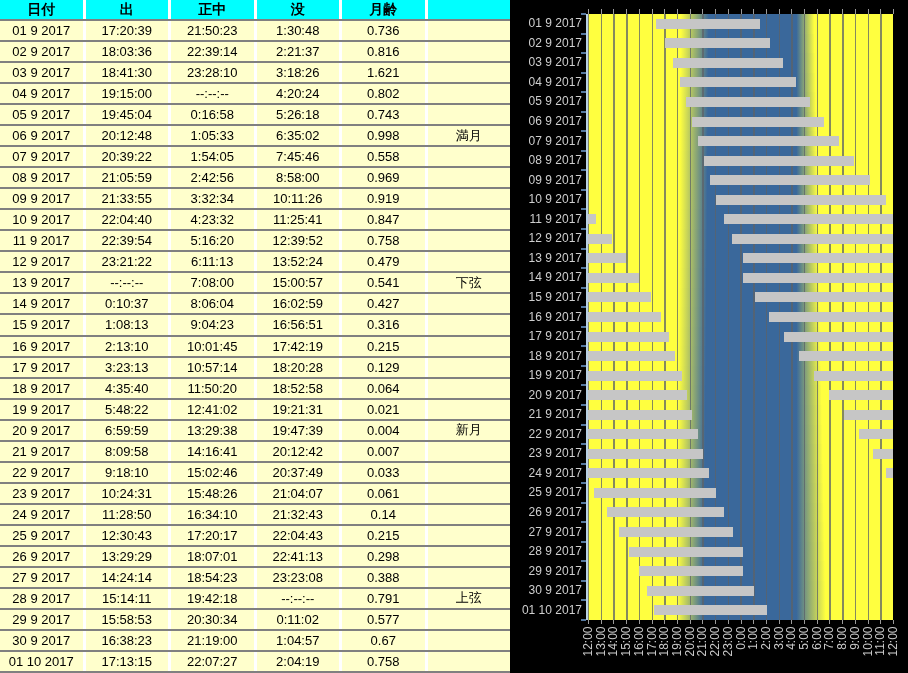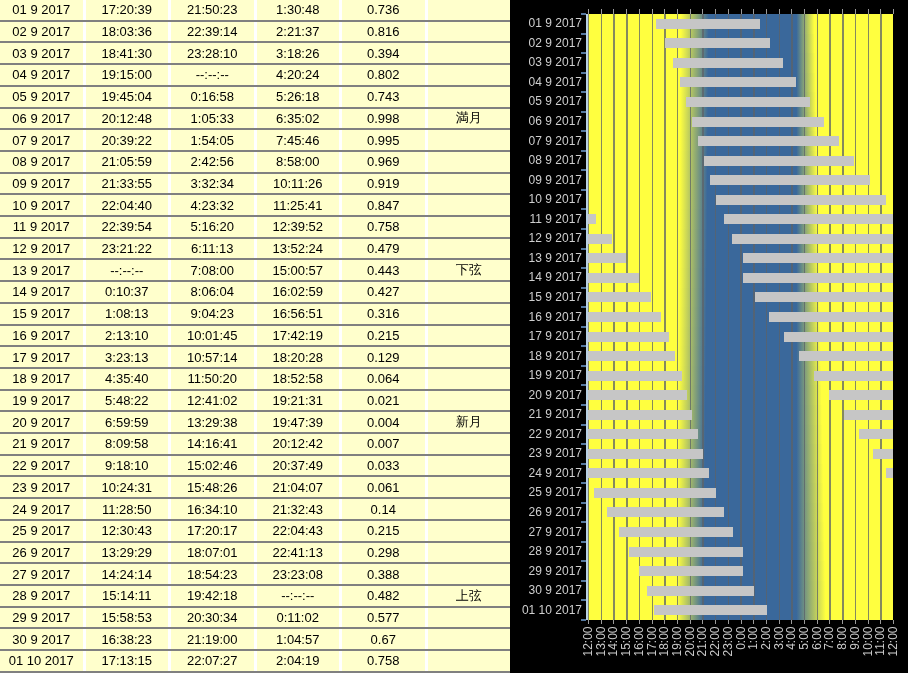--- a/index.html
+++ b/index.html
@@ -30,20 +30,28 @@
      font-size:12px;color:#cfcfcf;line-height:13px;}
   .x-label{position:absolute;width:44px;height:13px;line-height:13px;font-size:12px;
      color:#c8c8c8;text-align:right;transform:rotate(-90deg);}
 </style>
 </head>
 <body>
 
 <div class="app">
 
   <div class="moon-table">
+    <div class="t-row t-head">
+      <div class="t-cell">日付</div>
+      <div class="t-cell">出</div>
+      <div class="t-cell">正中</div>
+      <div class="t-cell">没</div>
+      <div class="t-cell">月齢</div>
+      <div class="t-cell"></div>
+    </div>
 
   <div class="t-row">
         <div class="t-cell">01 9 2017</div>
         <div class="t-cell">17:20:39</div>
         <div class="t-cell">21:50:23</div>
         <div class="t-cell">1:30:48</div>
         <div class="t-cell">0.736</div>
         <div class="t-cell"></div>
       </div>
       <div class="t-row">
@@ -52,21 +60,21 @@
         <div class="t-cell">22:39:14</div>
         <div class="t-cell">2:21:37</div>
         <div class="t-cell">0.816</div>
         <div class="t-cell"></div>
       </div>
       <div class="t-row">
         <div class="t-cell">03 9 2017</div>
         <div class="t-cell">18:41:30</div>
         <div class="t-cell">23:28:10</div>
         <div class="t-cell">3:18:26</div>
-        <div class="t-cell">0.394</div>
+        <div class="t-cell">1.621</div>
         <div class="t-cell"></div>
       </div>
       <div class="t-row">
         <div class="t-cell">04 9 2017</div>
         <div class="t-cell">19:15:00</div>
         <div class="t-cell">--:--:--</div>
         <div class="t-cell">4:20:24</div>
         <div class="t-cell">0.802</div>
         <div class="t-cell"></div>
       </div>
@@ -84,21 +92,21 @@
         <div class="t-cell">1:05:33</div>
         <div class="t-cell">6:35:02</div>
         <div class="t-cell">0.998</div>
         <div class="t-cell">満月</div>
       </div>
       <div class="t-row">
         <div class="t-cell">07 9 2017</div>
         <div class="t-cell">20:39:22</div>
         <div class="t-cell">1:54:05</div>
         <div class="t-cell">7:45:46</div>
-        <div class="t-cell">0.995</div>
+        <div class="t-cell">0.558</div>
         <div class="t-cell"></div>
       </div>
       <div class="t-row">
         <div class="t-cell">08 9 2017</div>
         <div class="t-cell">21:05:59</div>
         <div class="t-cell">2:42:56</div>
         <div class="t-cell">8:58:00</div>
         <div class="t-cell">0.969</div>
         <div class="t-cell"></div>
       </div>
@@ -132,21 +140,21 @@
         <div class="t-cell">6:11:13</div>
         <div class="t-cell">13:52:24</div>
         <div class="t-cell">0.479</div>
         <div class="t-cell"></div>
       </div>
       <div class="t-row">
         <div class="t-cell">13 9 2017</div>
         <div class="t-cell">--:--:--</div>
         <div class="t-cell">7:08:00</div>
         <div class="t-cell">15:00:57</div>
-        <div class="t-cell">0.443</div>
+        <div class="t-cell">0.541</div>
         <div class="t-cell">下弦</div>
       </div>
       <div class="t-row">
         <div class="t-cell">14 9 2017</div>
         <div class="t-cell">0:10:37</div>
         <div class="t-cell">8:06:04</div>
         <div class="t-cell">16:02:59</div>
         <div class="t-cell">0.427</div>
         <div class="t-cell"></div>
       </div>
@@ -252,21 +260,21 @@
         <div class="t-cell">18:54:23</div>
         <div class="t-cell">23:23:08</div>
         <div class="t-cell">0.388</div>
         <div class="t-cell"></div>
       </div>
       <div class="t-row">
         <div class="t-cell">28 9 2017</div>
         <div class="t-cell">15:14:11</div>
         <div class="t-cell">19:42:18</div>
         <div class="t-cell">--:--:--</div>
-        <div class="t-cell">0.482</div>
+        <div class="t-cell">0.791</div>
         <div class="t-cell">上弦</div>
       </div>
       <div class="t-row">
         <div class="t-cell">29 9 2017</div>
         <div class="t-cell">15:58:53</div>
         <div class="t-cell">20:30:34</div>
         <div class="t-cell">0:11:02</div>
         <div class="t-cell">0.577</div>
         <div class="t-cell"></div>
       </div>

